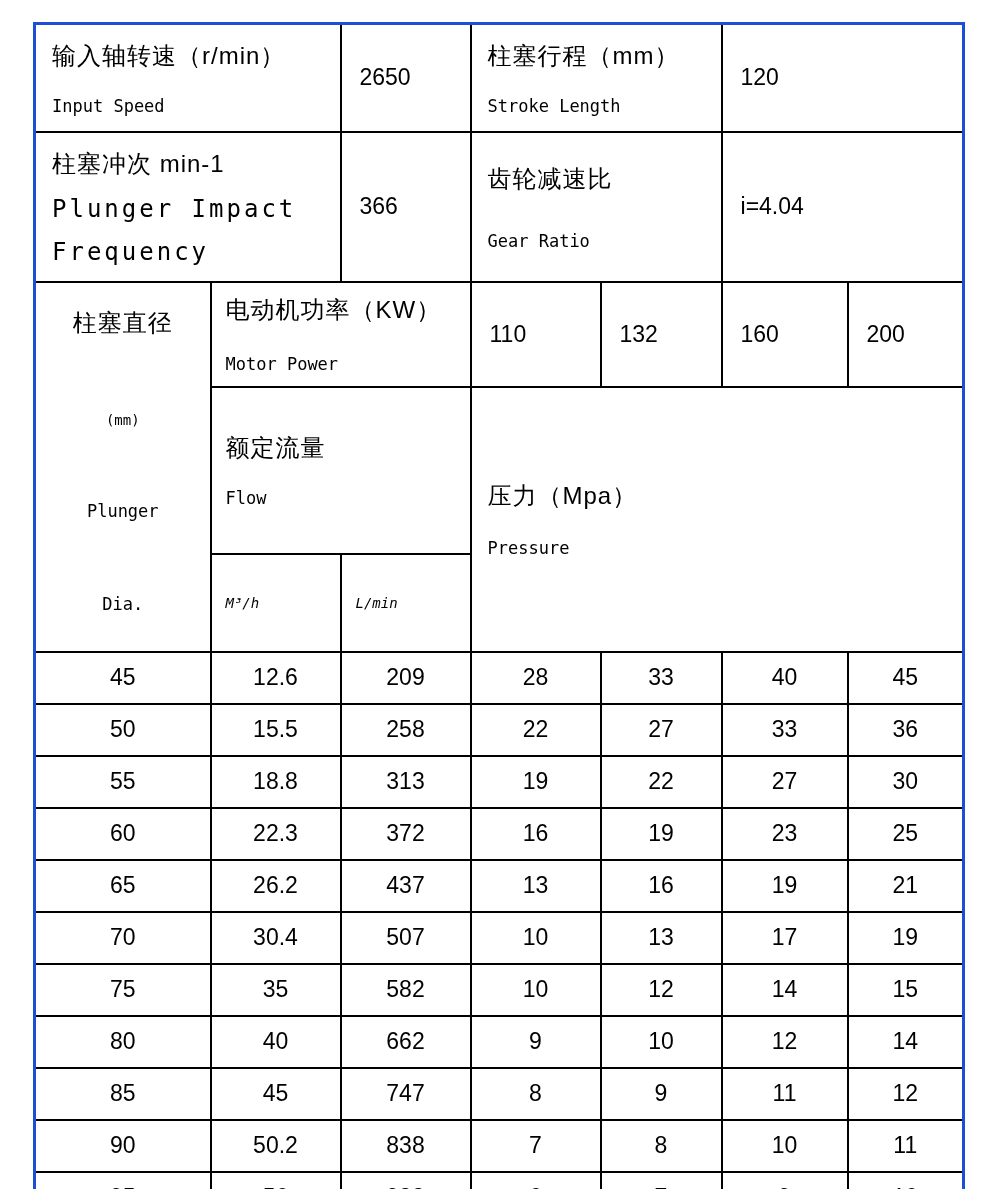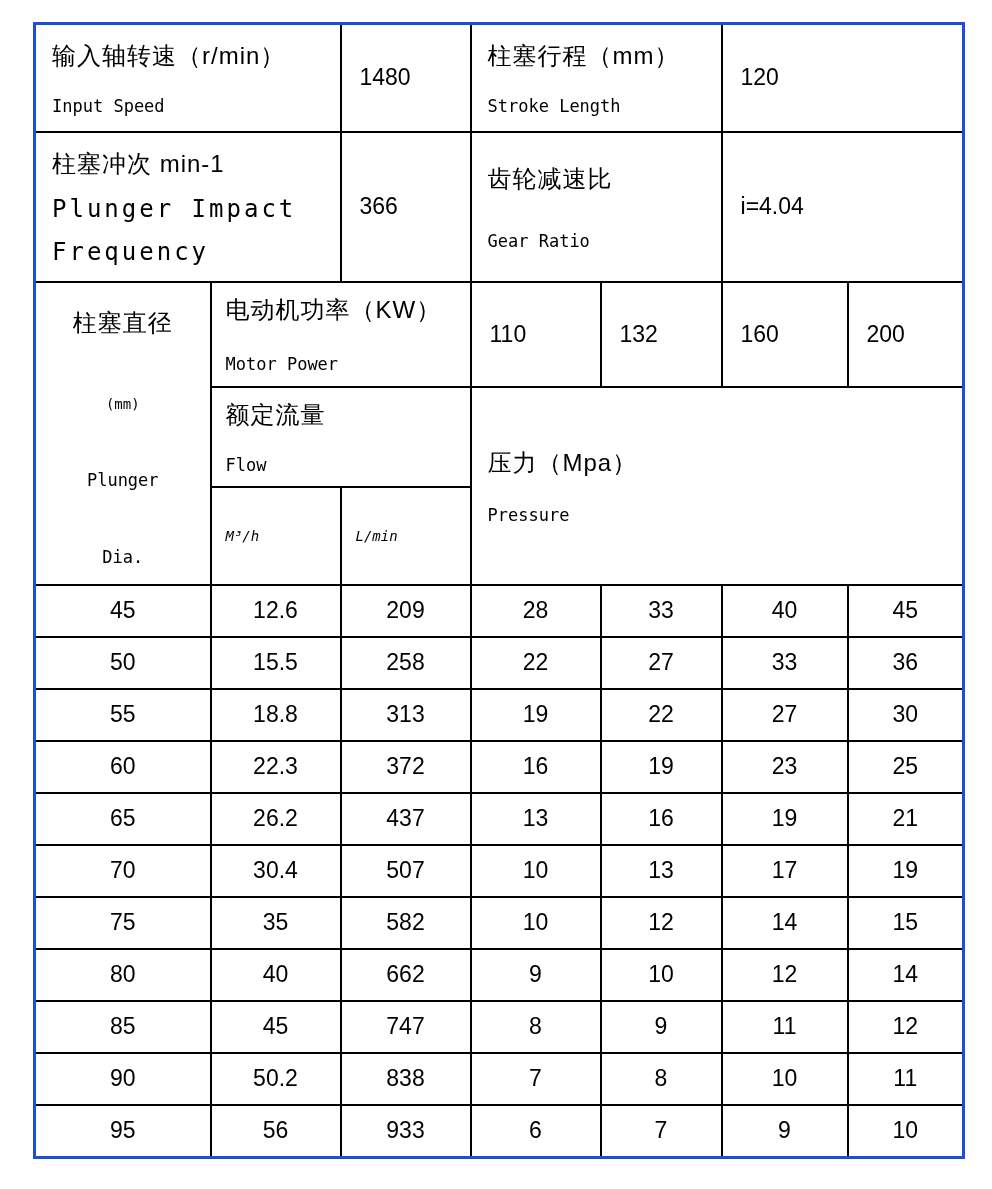--- a/index.html
+++ b/index.html
@@ -41,21 +41,21 @@
     flex-direction: column;
     justify-content: center;
     box-sizing: border-box;
     padding-left: 18px;
   }
   .cell-r1  { height: 104px; }
   .cell-r2  { height: 146px; }
   .cell-r3  { height: 100px; }
   .cell-r4  { height: 96px; }
   .cell-r5  { height: 94px; font-style: italic; }
-  .cell-dia { height: 300px; padding: 24px 6px 16px 6px; text-align: center; }
+  .cell-dia { height: 368px; padding: 24px 6px 36px 6px; text-align: center; }
   .cell-press { height: 196px; justify-content: center; gap: 26px; }
   .gear-center { justify-content: center; gap: 36px; }
 
   .zh {
     font-size: 24px;
     letter-spacing: 1px;
     white-space: nowrap;
   }
   .en {
     font-family: "DejaVu Sans Mono", monospace;
@@ -102,21 +102,21 @@
 
       <tr style="height:108px">
         <td colspan="2">
           <div class="vstack cell-r1">
             <span class="zh">输入轴转速（r/min）</span>
             <span class="en">Input Speed</span>
           </div>
         </td>
         <td class="val-cell">
           <div class="vcenter cell-r1">
-            <span class="val">1480</span>
+            <span class="val">2650</span>
           </div>
         </td>
         <td colspan="2">
           <div class="vstack cell-r1">
             <span class="zh">柱塞行程（mm）</span>
             <span class="en">Stroke Length</span>
           </div>
         </td>
         <td colspan="2" class="val-cell">
           <div class="vcenter cell-r1">

